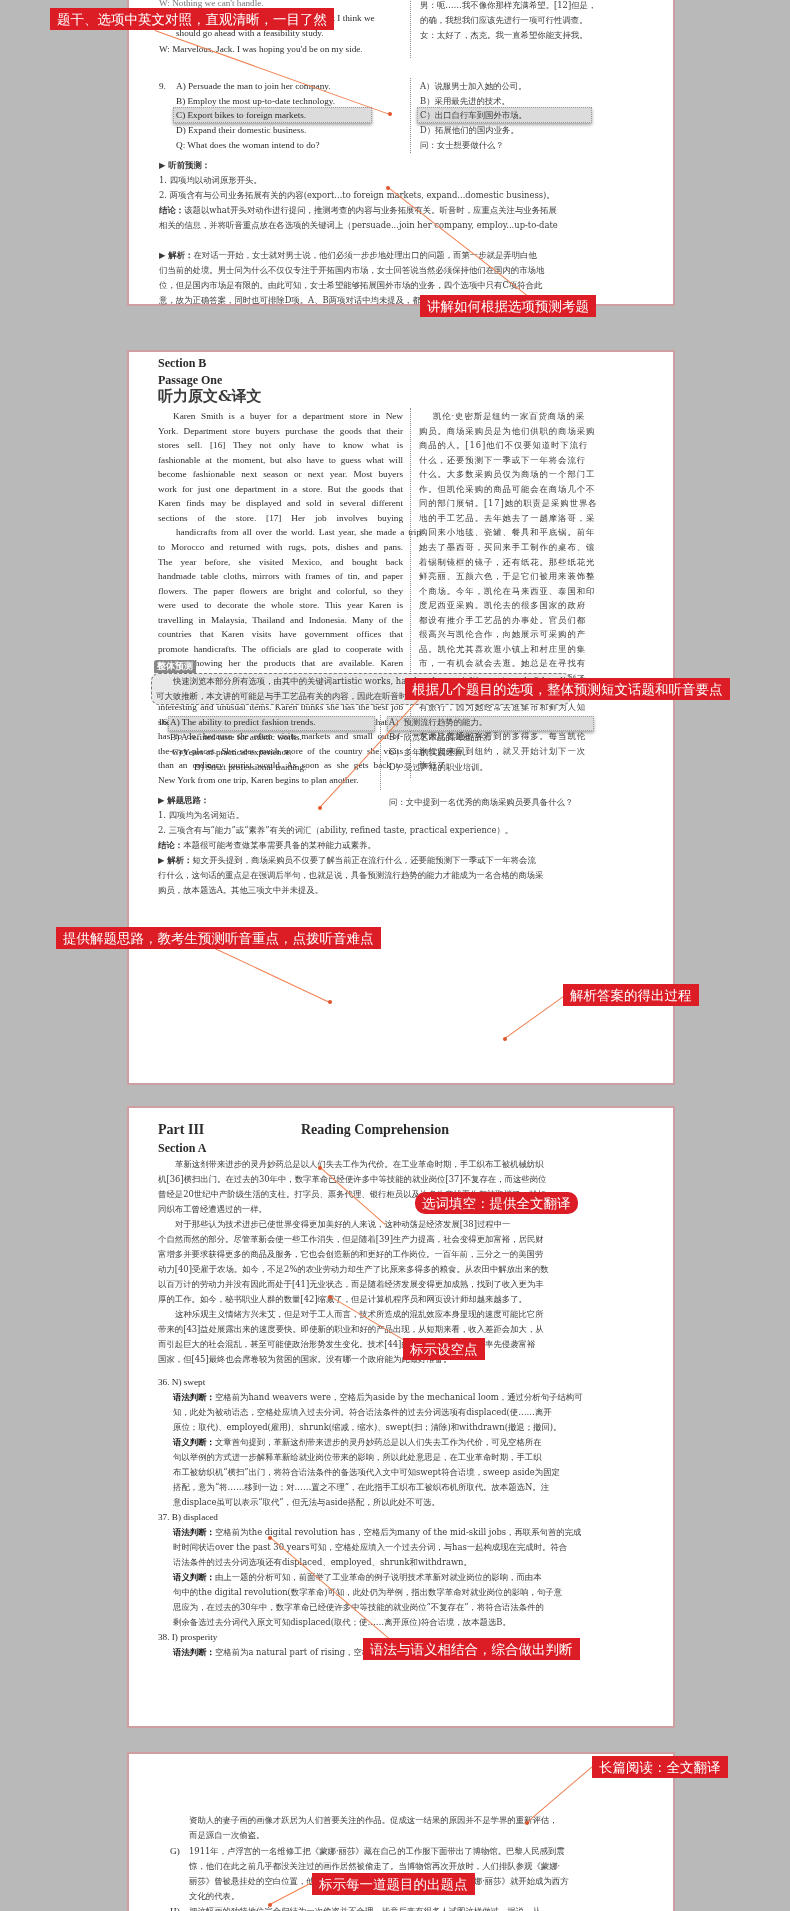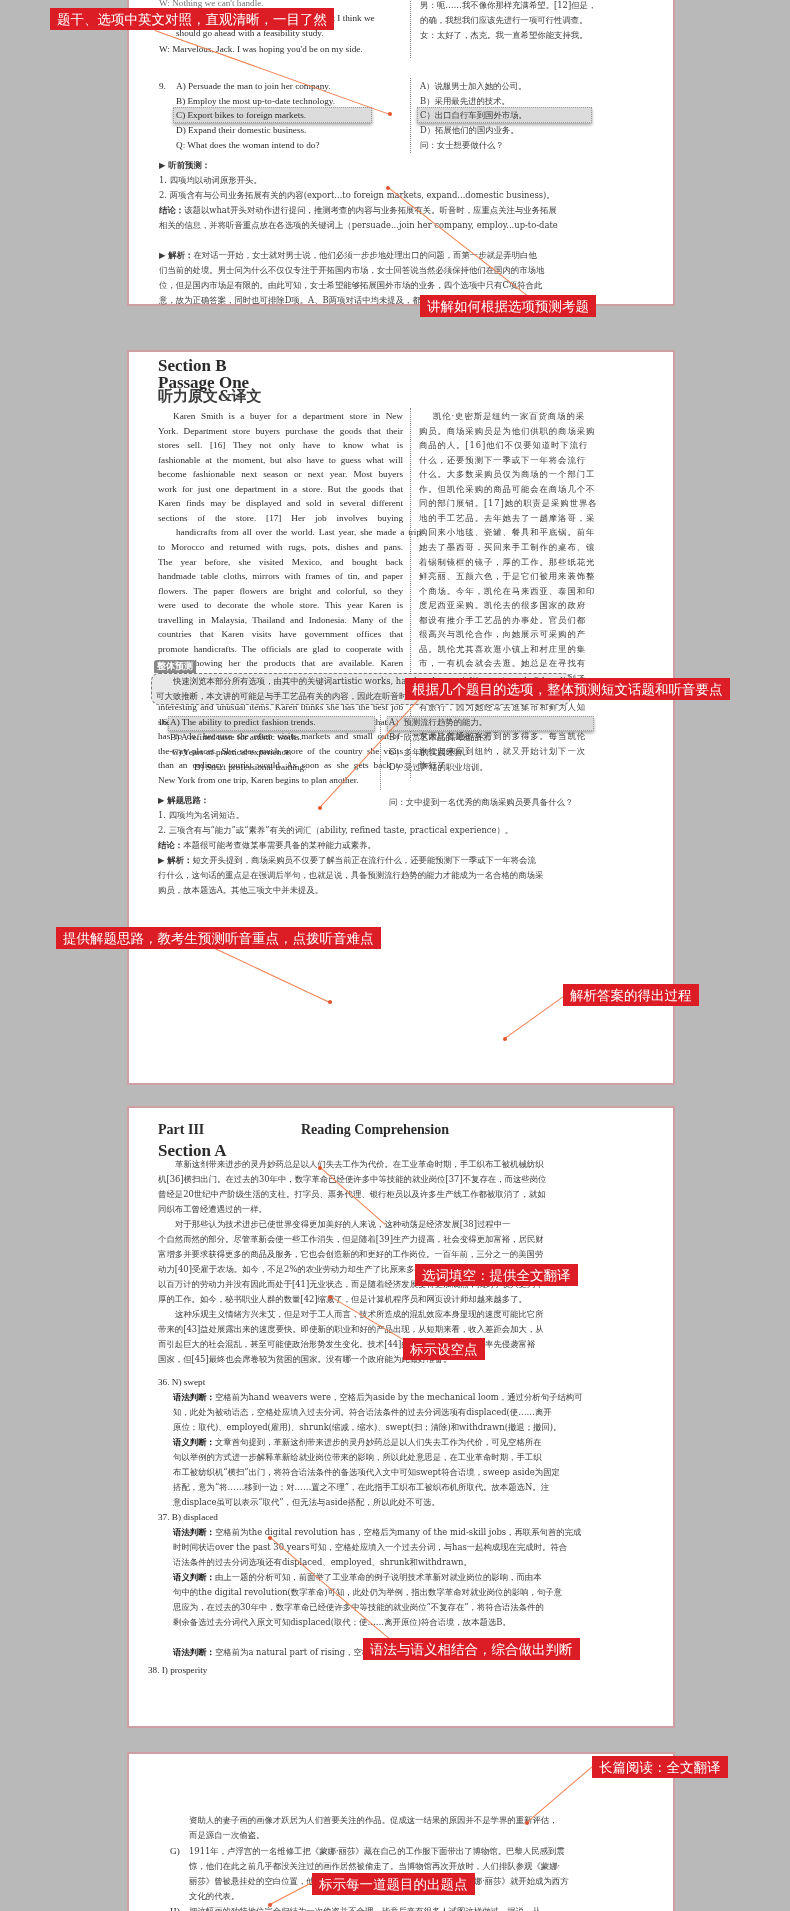--- a/index.html
+++ b/index.html
@@ -4,21 +4,21 @@
 <style>
   html,body{margin:0;padding:0;}
   body{width:790px;height:1911px;background:#b9b9b9;position:relative;overflow:hidden;
        font-family:"DejaVu Serif","Liberation Serif",serif;color:#2a2a2a;}
   .page{position:absolute;left:127px;width:548px;background:#fff;
         border:2px solid #cf9ea3;box-sizing:border-box;}
   .en{font-family:"Liberation Serif",serif;}
   .t{position:absolute;font-size:9.2px;line-height:15px;white-space:nowrap;}
   .zh{font-family:"DejaVu Serif",serif;font-size:8.4px;color:#3a3a3a;}
   .b{font-weight:bold;}
-  .h-sec{position:absolute;font-family:"Liberation Serif",serif;font-weight:bold;font-size:17px;}
+  .h-sec{position:absolute;font-family:"Liberation Serif",serif;font-weight:bold;font-size:12px;}
   .vline{position:absolute;border-left:1px dotted #8a8a8a;}
   .hl{position:absolute;background:#dcdcdc;border:1px dotted #999;box-shadow:0 2px 3px rgba(0,0,0,.35);}
   .callout{position:absolute;background:#dc1d26;color:#fff;font-family:"DejaVu Sans","Liberation Sans",sans-serif;
            font-size:13.5px;line-height:22px;height:22px;padding:0 7px;white-space:nowrap;z-index:5;}
   .leader{position:absolute;height:1px;background:#f08050;transform-origin:0 0;z-index:4;}
   .dot{position:absolute;width:4px;height:4px;border-radius:50%;background:#e2552a;z-index:4;}
   .box{position:absolute;border:1px dashed #777;border-radius:8px;background:#e9e9e9;box-sizing:border-box;}
   .tag{position:absolute;background:#888;color:#fff;font-family:"DejaVu Sans",sans-serif;font-size:9px;
        font-weight:bold;border-radius:3px 3px 0 0;padding:0 3px;line-height:13px;}
 </style>
@@ -99,21 +99,21 @@
       <div class="t zh" style="top: 57px; left: 304px; letter-spacing: 0.9px;">凯伦·史密斯是纽约一家百货商场的采</div>
       <div class="t zh" style="top: 71.55px; left: 290px; letter-spacing: 0.9px;">购员。商场采购员是为他们供职的商场采购</div>
       <div class="t zh" style="top: 86.1px; left: 290px; letter-spacing: 0.9px;">商品的人。[16]他们不仅要知道时下流行</div>
       <div class="t zh" style="top: 100.65px; left: 290px; letter-spacing: 0.9px;">什么，还要预测下一季或下一年将会流行</div>
       <div class="t zh" style="top: 115.2px; left: 290px; letter-spacing: 0.9px;">什么。大多数采购员仅为商场的一个部门工</div>
       <div class="t zh" style="top: 129.75px; left: 290px; letter-spacing: 0.9px;">作。但凯伦采购的商品可能会在商场几个不</div>
       <div class="t zh" style="top: 144.3px; left: 290px; letter-spacing: 0.9px;">同的部门展销。[17]她的职责是采购世界各</div>
       <div class="t zh" style="top: 158.85px; left: 290px; letter-spacing: 0.9px;">地的手工艺品。去年她去了一趟摩洛哥，采</div>
       <div class="t zh" style="top: 173.4px; left: 290px; letter-spacing: 0.9px;">购回来小地毯、瓷罐、餐具和平底锅。前年</div>
       <div class="t zh" style="top: 187.95px; left: 290px; letter-spacing: 0.9px;">她去了墨西哥，买回来手工制作的桌布、镶</div>
-      <div class="t zh" style="top: 202.5px; left: 290px; letter-spacing: 0.9px;">着锡制镜框的镜子，厚的工作。那些纸花光</div>
+      <div class="t zh" style="top: 202.5px; left: 290px; letter-spacing: 0.9px;">着锡制镜框的镜子，还有纸花。那些纸花光</div>
       <div class="t zh" style="top: 217.05px; left: 290px; letter-spacing: 0.9px;">鲜亮丽、五颜六色，于是它们被用来装饰整</div>
       <div class="t zh" style="top: 231.6px; left: 290px; letter-spacing: 0.9px;">个商场。今年，凯伦在马来西亚、泰国和印</div>
       <div class="t zh" style="top: 246.15px; left: 290px; letter-spacing: 0.9px;">度尼西亚采购。凯伦去的很多国家的政府</div>
       <div class="t zh" style="top: 260.7px; left: 290px; letter-spacing: 0.9px;">都设有推介手工艺品的办事处。官员们都</div>
       <div class="t zh" style="top: 275.25px; left: 290px; letter-spacing: 0.9px;">很高兴与凯伦合作，向她展示可采购的产</div>
       <div class="t zh" style="top: 289.8px; left: 290px; letter-spacing: 0.9px;">品。凯伦尤其喜欢逛小镇上和村庄里的集</div>
       <div class="t zh" style="top: 304.35px; left: 290px; letter-spacing: 0.9px;">市，一有机会就会去逛。她总是在寻找有</div>
       <div class="t zh" style="top: 318.9px; left: 290px; letter-spacing: 0.9px;">趣和不同寻常的东西。凯伦认为她找到了</div>
       <div class="t zh" style="top: 333.45px; left: 290px; letter-spacing: 0.9px;">最好的工作。[18]她喜欢工作中所有的</div>
       <div class="t zh" style="top: 348px; left: 290px; letter-spacing: 0.9px;">有旅行，因为她经常去逛集市和鲜为人知</div>
@@ -180,21 +180,21 @@
       <div class="t zh" style="left: 44px; top: 372px;"><span>搭配，意为“将……移到一边；对……置之不理”，在此指手工织布工被织布机所取代。故本题选N。注</span></div>
       <div class="t zh" style="left: 44px; top: 387px;"><span>意displace虽可以表示“取代”，但无法与aside搭配，所以此处不可选。</span></div>
       <div class="t en" style="left: 29px; top: 402px;">37. B) displaced</div>
       <div class="t zh" style="left: 44px; top: 417px;"><span class="b" style="color: rgb(34, 34, 34);">语法判断：</span><span>空格前为the digital revolution has，空格后为many of the mid-skill jobs，再联系句首的完成</span></div>
       <div class="t zh" style="left: 44px; top: 432px;"><span>时时间状语over the past 30 years可知，空格处应填入一个过去分词，与has一起构成现在完成时。符合</span></div>
       <div class="t zh" style="left: 44px; top: 447px;"><span>语法条件的过去分词选项还有displaced、employed、shrunk和withdrawn。</span></div>
       <div class="t zh" style="left: 44px; top: 462px;"><span class="b" style="color: rgb(34, 34, 34);">语义判断：</span><span>由上一题的分析可知，前面举了工业革命的例子说明技术革新对就业岗位的影响，而由本</span></div>
       <div class="t zh" style="left: 44px; top: 477px;"><span>句中的the digital revolution(数字革命)可知，此处仍为举例，指出数字革命对就业岗位的影响，句子意</span></div>
       <div class="t zh" style="left: 44px; top: 492px;"><span>思应为，在过去的30年中，数字革命已经使许多中等技能的就业岗位“不复存在”，将符合语法条件的</span></div>
       <div class="t zh" style="left: 44px; top: 507px;"><span>剩余备选过去分词代入原文可知displaced(取代；使……离开原位)符合语境，故本题选B。</span></div>
-      <div class="t en" style="left: 19px; top: 522px; margin-top: 33px;">38. I) prosperity</div>
+      <div class="t en" style="left: 29px; top: 522px;">38. I) prosperity</div>
       <div class="t zh" style="left: 44px; top: 537px;"><span class="b" style="color: rgb(34, 34, 34);">语法判断：</span><span>空格前为a natural part of rising，空格后为句点，由此可知，空格处应填入名词，被形容词</span></div>
     </div>
 </div>
 
 <div class="page" style="top:1752px;height:200px;">
   <div id="p4body">
       <div class="t zh" style="left: 60px; top: 59px;">资助人的妻子画的画像才跃居为人们首要关注的作品。促成这一结果的原因并不是学界的重新评估，</div>
       <div class="t zh" style="left: 60px; top: 74px;">而是源自一次偷盗。</div>
       <div class="t en" style="left: 41px; top: 90px;">G)</div>
       <div class="t zh" style="left: 60px; top: 90px;">1911年，卢浮宫的一名维修工把《蒙娜·丽莎》藏在自己的工作服下面带出了博物馆。巴黎人民感到震</div>
@@ -204,21 +204,21 @@
       <div class="t en" style="left: 41px; top: 150px;">H)</div>
       <div class="t zh" style="left: 60px; top: 150px;">把这幅画的独特地位完全归结为一次偷盗并不合理，毕竟后来有很多人试图这样做过。据说，从</div>
     </div>
 </div>
 
 <div class="callout" style="left:50px;top:8px;">题干、选项中英文对照，直观清晰，一目了然</div>
 <div class="callout" style="left:420px;top:295px;">讲解如何根据选项预测考题</div>
 <div class="callout" style="left:405px;top:678px;">根据几个题目的选项，整体预测短文话题和听音要点</div>
 <div class="callout" style="left:56px;top:927px;">提供解题思路，教考生预测听音重点，点拨听音难点</div>
 <div class="callout" style="left:563px;top:984px;">解析答案的得出过程</div>
-<div class="callout" style="left:415px;top:1264px;">选词填空：提供全文翻译</div>
+<div class="callout" style="left:415px;top:1192px;border-radius:10px;">选词填空：提供全文翻译</div>
 <div class="callout" style="left:403px;top:1338px;">标示设空点</div>
 <div class="callout" style="left:363px;top:1638px;">语法与语义相结合，综合做出判断</div>
 <div class="callout" style="left:592px;top:1756px;">长篇阅读：全文翻译</div>
 <div class="callout" style="left:312px;top:1873px;">标示每一道题目的出题点</div>
 
 <div id="leaders">
     <div class="leader" style="left: 155px; top: 30px; width: 249.562px; transform: rotate(19.6693deg);"></div>
     <div class="dot" style="left: 388px; top: 112px;"></div>
     <div class="leader" style="left: 527px; top: 296px; width: 176.026px; transform: rotate(-142.154deg);"></div>
     <div class="dot" style="left: 386px; top: 186px;"></div>

